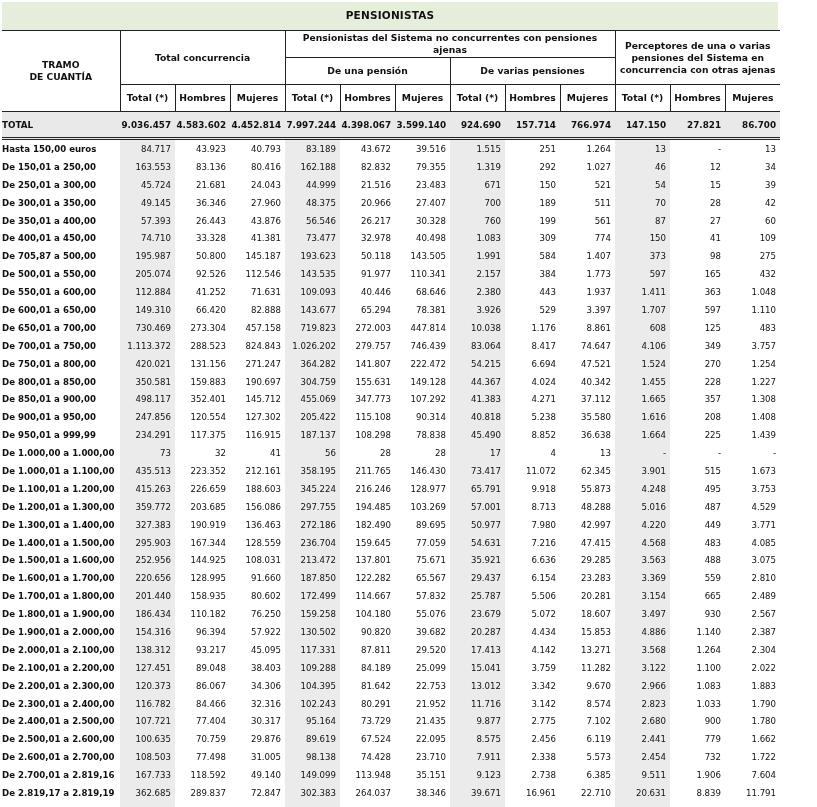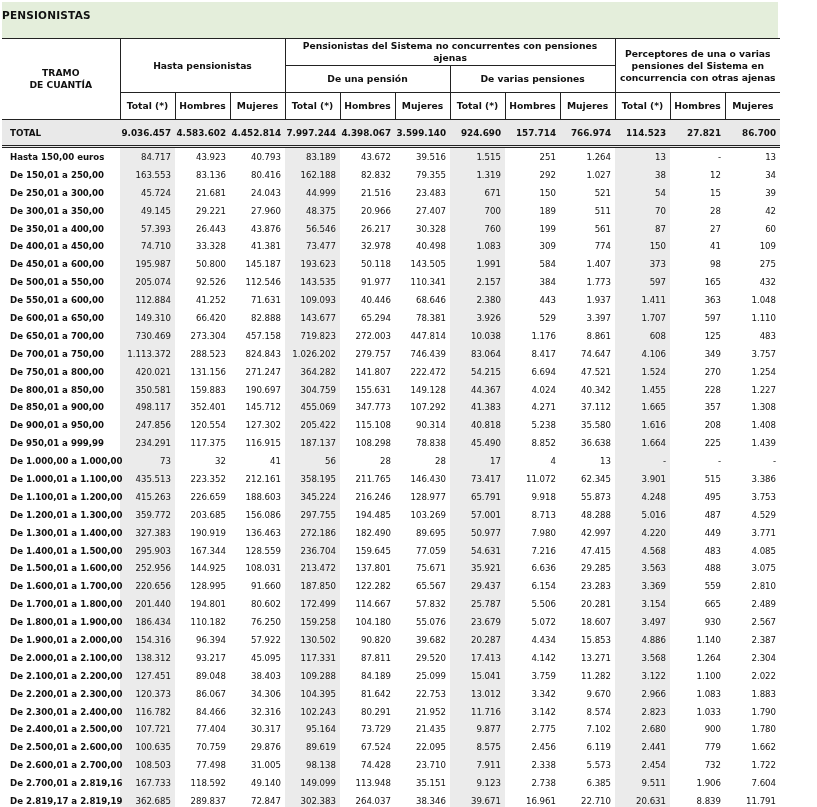--- a/index.html
+++ b/index.html
@@ -1,28 +1,28 @@
 <!DOCTYPE html>
 <html><head>
 <meta charset="utf-8">
 <style>
   html, body { margin:0; padding:0; background:#ffffff; }
   body { width:817px; height:807px; overflow:hidden; font-family:"DejaVu Sans", sans-serif; color:#111; }
   .wrap { position:absolute; left:2px; top:2px; width:776px; }
-  .title-bar { height:36px; background:#e4eedb; text-align:left; font-weight:bold; font-size:10.5px; line-height:27px; letter-spacing:0.2px; }
+  .title-bar { height:28px; background:#e4eedb; text-align:center; font-weight:bold; font-size:10.5px; line-height:27px; letter-spacing:0.2px; }
   table { border-collapse:collapse; width:776px; table-layout:fixed; font-size:8.6px; }
   col.c0 { width:118px; }
   col.cn { width:55px; }
   thead th { font-weight:bold; border:1px solid #222; text-align:center; padding:0 2px; font-size:9.2px; line-height:12px; }
   thead tr.h1 th { height:26px; }
   thead tr.h2 th { height:26px; }
   thead tr.h3 th { height:26px; }
   .tramo-head { border-left:none !important; }
   tbody td { height:17.9px; padding:0 4px 0 0; text-align:right; white-space:nowrap; }
-  tbody td.label { text-align:left; font-weight:bold; padding-left:8px; }
+  tbody td.label { text-align:left; font-weight:bold; padding-left:0; }
   tr.total-row td { background:#e9e9e9; font-weight:bold; height:25px; font-size:8.8px; border-bottom:3px double #222; }
   tbody tr.data td.shade { background:#ebebeb; }
   tbody tr.last td { border-bottom:1.5px solid #222; }
 </style>
 </head>
 <body>
 
 <div class="wrap">
   <div class="title-bar">PENSIONISTAS</div>
   <table>
@@ -40,21 +40,21 @@
       <col class="cn">
         <col class="cn">
         <col class="cn">
     </colgroup>
     <thead>
       <tr class="h1">
         <th rowspan="3" class="tramo-head">
           <span>TRAMO</span><br>
           <span>DE CUANTÍA</span>
         </th>
-        <th colspan="3" rowspan="2">Hasta pensionistas</th>
+        <th colspan="3" rowspan="2">Total concurrencia</th>
         <th colspan="6">Pensionistas del Sistema no concurrentes con pensiones ajenas</th>
         <th colspan="3" rowspan="2" style="border-right:none;margin-left:19px;">Perceptores de una o varias pensiones del Sistema en concurrencia con otras ajenas</th>
       </tr>
       <tr class="h2">
         <th colspan="3">De una pensión</th>
         <th colspan="3">De varias pensiones</th>
       </tr>
       <tr class="h3" id="subheader-row">
           <th>Total (*)</th>
           <th>Hombres</th>
@@ -75,21 +75,21 @@
         <td class="label">TOTAL</td>
       <td>9.036.457</td>
           <td>4.583.602</td>
           <td>4.452.814</td>
           <td>7.997.244</td>
           <td>4.398.067</td>
           <td>3.599.140</td>
           <td>924.690</td>
           <td>157.714</td>
           <td>766.974</td>
-          <td>114.523</td>
+          <td>147.150</td>
           <td>27.821</td>
           <td>86.700</td>
         </tr>
     <tr class="data">
           <td class="label">Hasta 150,00 euros</td>
           <td class="shade">84.717</td>
           <td>43.923</td>
           <td>40.793</td>
           <td class="shade">83.189</td>
           <td>43.672</td>
@@ -105,21 +105,21 @@
           <td class="label">De 150,01 a 250,00</td>
           <td class="shade">163.553</td>
           <td>83.136</td>
           <td>80.416</td>
           <td class="shade">162.188</td>
           <td>82.832</td>
           <td>79.355</td>
           <td class="shade">1.319</td>
           <td>292</td>
           <td>1.027</td>
-          <td class="shade">38</td>
+          <td class="shade">46</td>
           <td>12</td>
           <td>34</td>
         </tr>
         <tr class="data">
           <td class="label">De 250,01 a 300,00</td>
           <td class="shade">45.724</td>
           <td>21.681</td>
           <td>24.043</td>
           <td class="shade">44.999</td>
           <td>21.516</td>
@@ -127,21 +127,21 @@
           <td class="shade">671</td>
           <td>150</td>
           <td>521</td>
           <td class="shade">54</td>
           <td>15</td>
           <td>39</td>
         </tr>
         <tr class="data">
           <td class="label">De 300,01 a 350,00</td>
           <td class="shade">49.145</td>
-          <td>29.221</td>
+          <td>36.346</td>
           <td>27.960</td>
           <td class="shade">48.375</td>
           <td>20.966</td>
           <td>27.407</td>
           <td class="shade">700</td>
           <td>189</td>
           <td>511</td>
           <td class="shade">70</td>
           <td>28</td>
           <td>42</td>
@@ -170,21 +170,21 @@
           <td>32.978</td>
           <td>40.498</td>
           <td class="shade">1.083</td>
           <td>309</td>
           <td>774</td>
           <td class="shade">150</td>
           <td>41</td>
           <td>109</td>
         </tr>
         <tr class="data">
-          <td class="label">De 450,01 a 600,00</td>
+          <td class="label">De 705,87 a 500,00</td>
           <td class="shade">195.987</td>
           <td>50.800</td>
           <td>145.187</td>
           <td class="shade">193.623</td>
           <td>50.118</td>
           <td>143.505</td>
           <td class="shade">1.991</td>
           <td>584</td>
           <td>1.407</td>
           <td class="shade">373</td>
@@ -362,21 +362,21 @@
           <td>223.352</td>
           <td>212.161</td>
           <td class="shade">358.195</td>
           <td>211.765</td>
           <td>146.430</td>
           <td class="shade">73.417</td>
           <td>11.072</td>
           <td>62.345</td>
           <td class="shade">3.901</td>
           <td>515</td>
-          <td>3.386</td>
+          <td>1.673</td>
         </tr>
         <tr class="data">
           <td class="label">De 1.100,01 a 1.200,00</td>
           <td class="shade">415.263</td>
           <td>226.659</td>
           <td>188.603</td>
           <td class="shade">345.224</td>
           <td>216.246</td>
           <td>128.977</td>
           <td class="shade">65.791</td>
@@ -457,21 +457,21 @@
           <td class="shade">29.437</td>
           <td>6.154</td>
           <td>23.283</td>
           <td class="shade">3.369</td>
           <td>559</td>
           <td>2.810</td>
         </tr>
         <tr class="data">
           <td class="label">De 1.700,01 a 1.800,00</td>
           <td class="shade">201.440</td>
-          <td>194.801</td>
+          <td>158.935</td>
           <td>80.602</td>
           <td class="shade">172.499</td>
           <td>114.667</td>
           <td>57.832</td>
           <td class="shade">25.787</td>
           <td>5.506</td>
           <td>20.281</td>
           <td class="shade">3.154</td>
           <td>665</td>
           <td>2.489</td>

